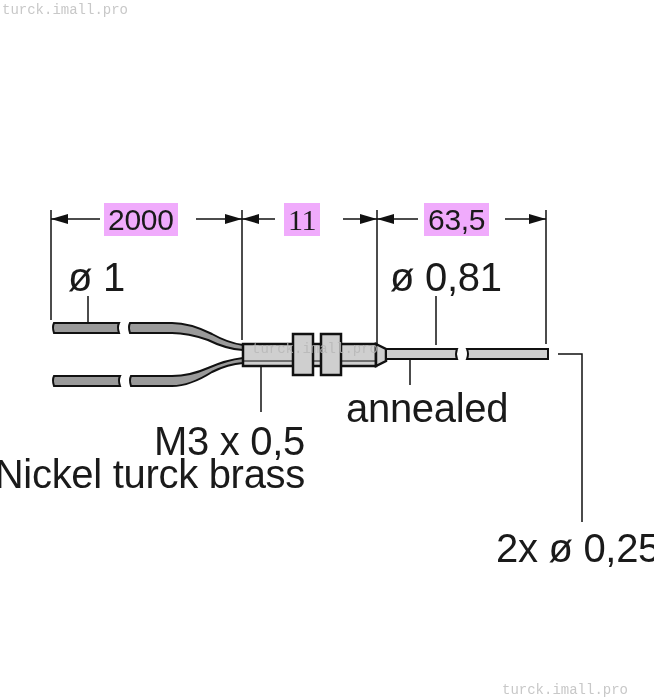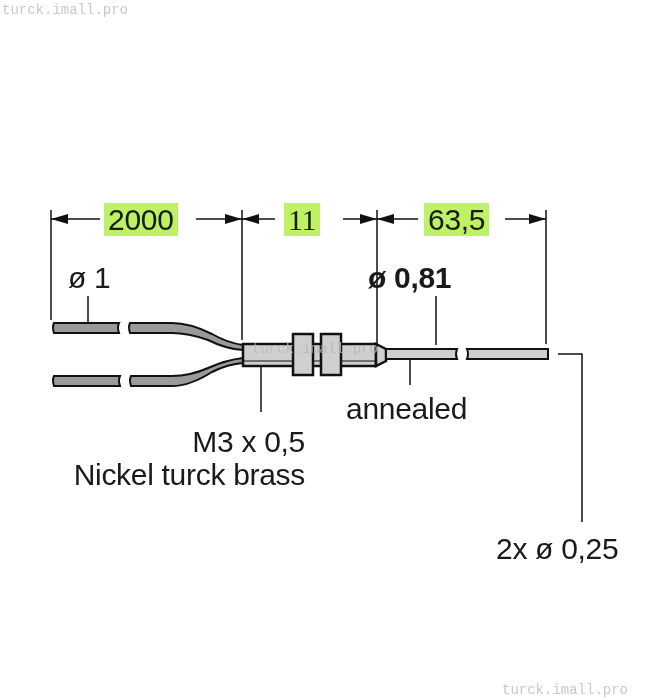--- a/index.html
+++ b/index.html
@@ -2,22 +2,22 @@
 <html><head>
   <meta charset="utf-8">
   <style>
     html, body { margin: 0; padding: 0; background: #ffffff; }
     body { width: 654px; height: 700px; position: relative; overflow: hidden; font-family: "Liberation Sans", sans-serif; }
     .watermark { position: absolute; font-family: "Liberation Mono", monospace; font-size: 14px; color: #c8c8c8; white-space: nowrap; }
     .wm-top { left: 2px; top: 2px; }
     .wm-bottom { left: 502px; top: 682px; }
     .wm-mid { left: 252px; top: 341px; font-size: 14px; color: #b8b8b8; opacity: 0.85; z-index: 2; }
     svg { position: absolute; left: 0; top: 0; }
-    .lbl { position: absolute; font-family: "Liberation Sans", sans-serif; color: #1a1a1a; font-size: 30px; line-height: 33px; white-space: nowrap; letter-spacing: -0.3px; }
-    .dim { font-size: 30px; background: #bef264; padding: 0 4px; }
+    .lbl { position: absolute; font-family: "Liberation Sans", sans-serif; color: #1a1a1a; font-size: 40px; line-height: 33px; white-space: nowrap; letter-spacing: -0.3px; }
+    .dim { font-size: 30px; background: #f0abfc; padding: 0 4px; }
     .right { text-align: right; }
   </style>
 </head>
 <body>
 
 <div class="watermark wm-top">turck.imall.pro</div>
 <div class="watermark wm-bottom">turck.imall.pro</div>
 
 <svg width="654" height="700" viewBox="0 0 654 700">
 
@@ -79,21 +79,21 @@
   </g>
 </svg>
 
 <div class="watermark wm-mid">turck.imall.pro</div>
 
 <div class="lbl dim" style="left:104px; top:203px;">2000</div>
 <div class="lbl dim" style="left:284px; top:203px;font-family:Liberation Serif, serif;">11</div>
 <div class="lbl dim" style="left:424px; top:203px;">63,5</div>
 
 <div class="lbl" style="left:68px; top:261px;">ø 1</div>
-<div class="lbl" style="left:368px; top:261px;font-weight:bold;">ø 0,81</div>
+<div class="lbl" style="left:390px; top:261px;">ø 0,81</div>
 
 <div class="lbl right" style="right:349px; top:425px;">
   <div>M3 x 0,5</div>
   <div>Nickel turck brass</div>
 </div>
 
 <div class="lbl" style="left:346px; top:392px;">
   <div>annealed</div>
 </div>
 

